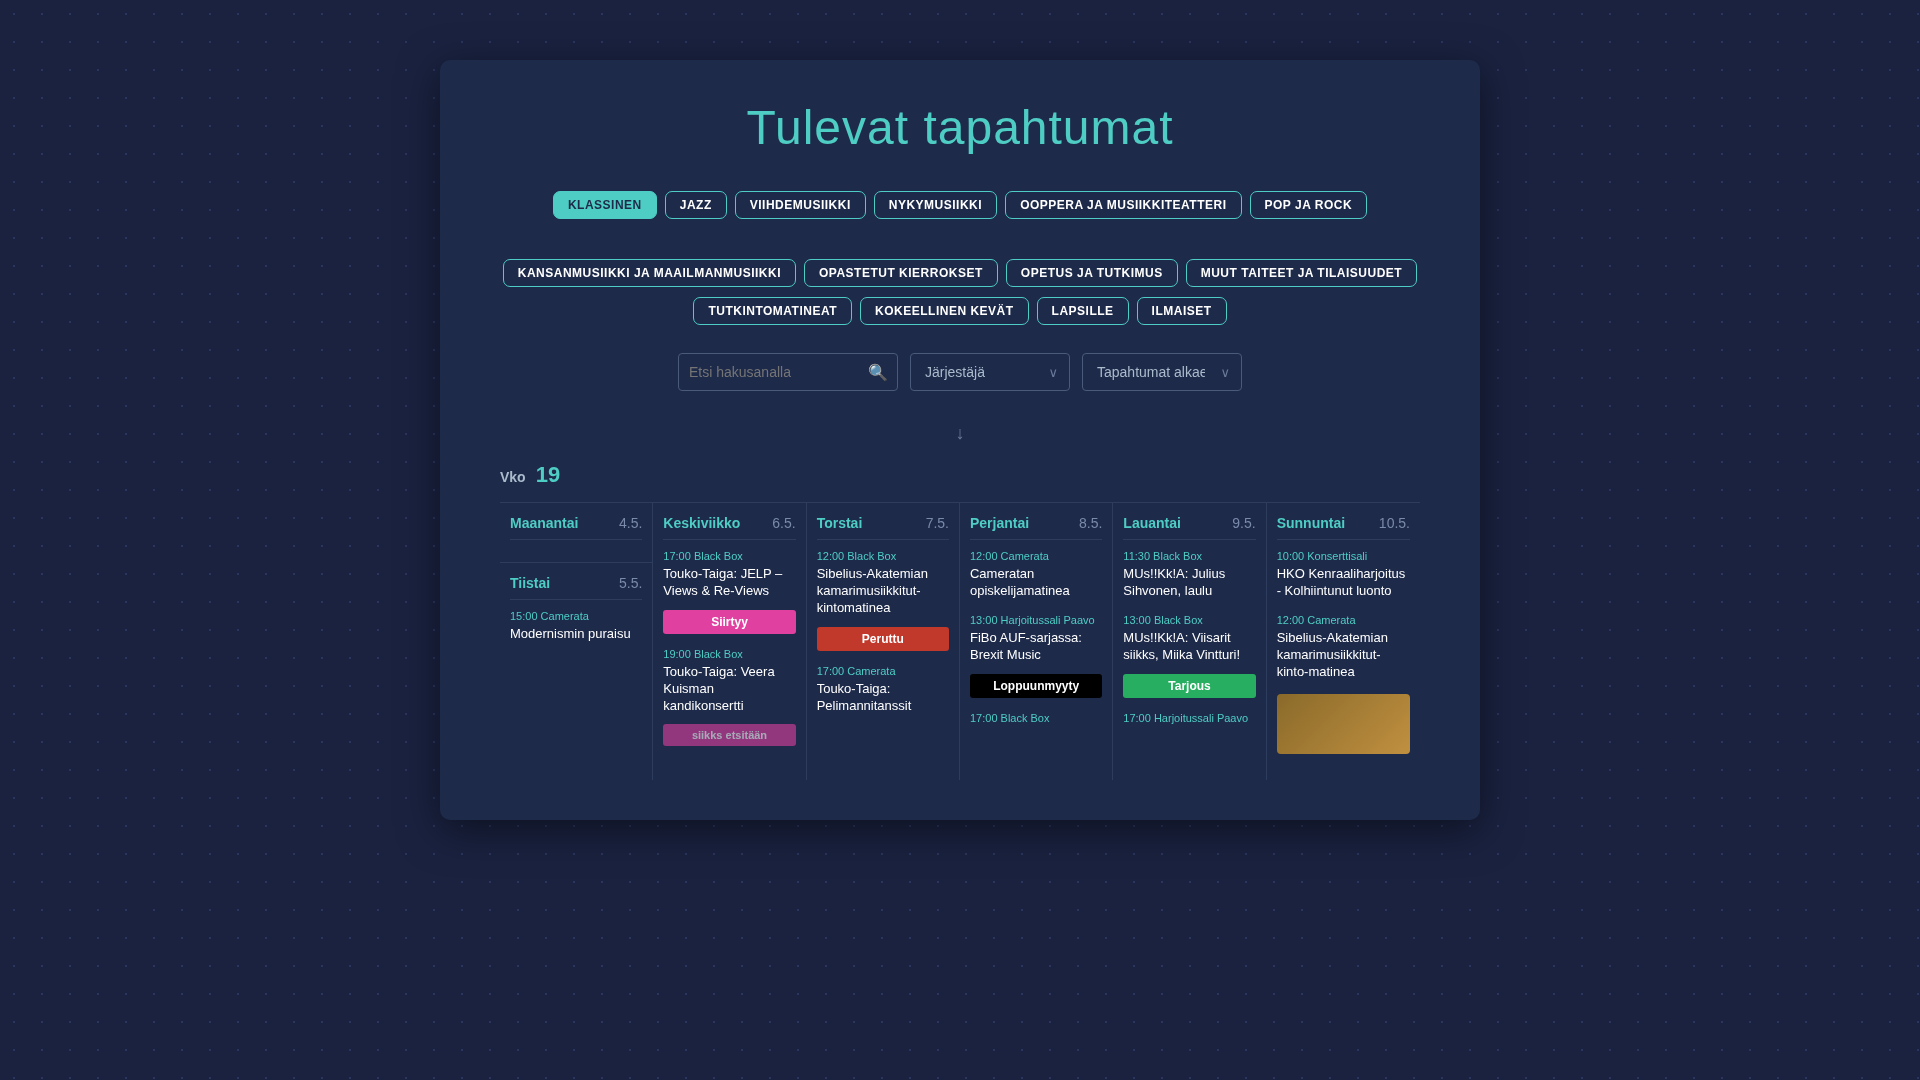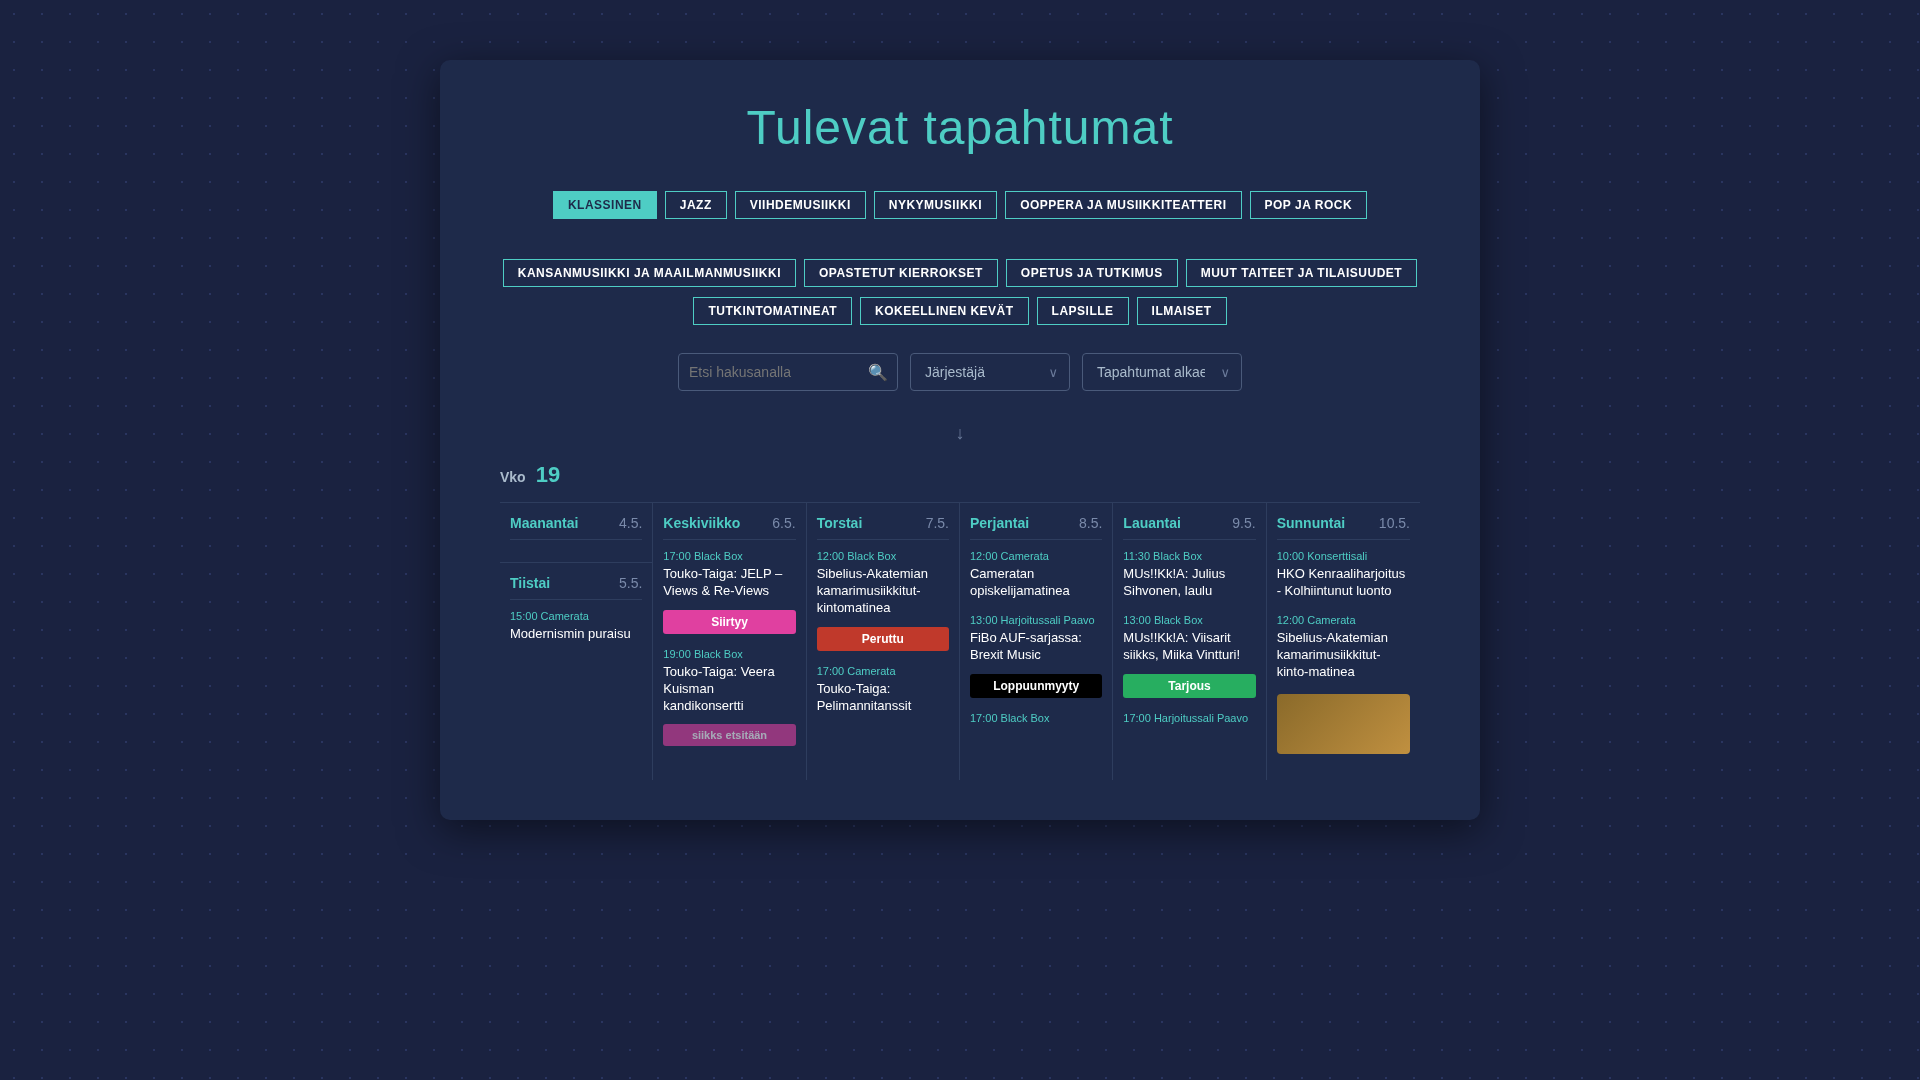--- a/index.html
+++ b/index.html
@@ -35,21 +35,21 @@
       flex-wrap: wrap;
       justify-content: center;
       gap: 8px;
       margin-bottom: 16px;
     }
     .tag-btn {
       border: 1.5px solid #4ecdc4;
       background: transparent;
       color: #fff;
       padding: 6px 14px;
-      border-radius: 0;
+      border-radius: 7px;
       font-size: 12px;
       font-weight: bold;
       cursor: pointer;
       letter-spacing: 0.5px;
     }
     .tag-btn.active {
       background: #4ecdc4;
       color: #1e2a4a;
     }
     .filter-row2 {

